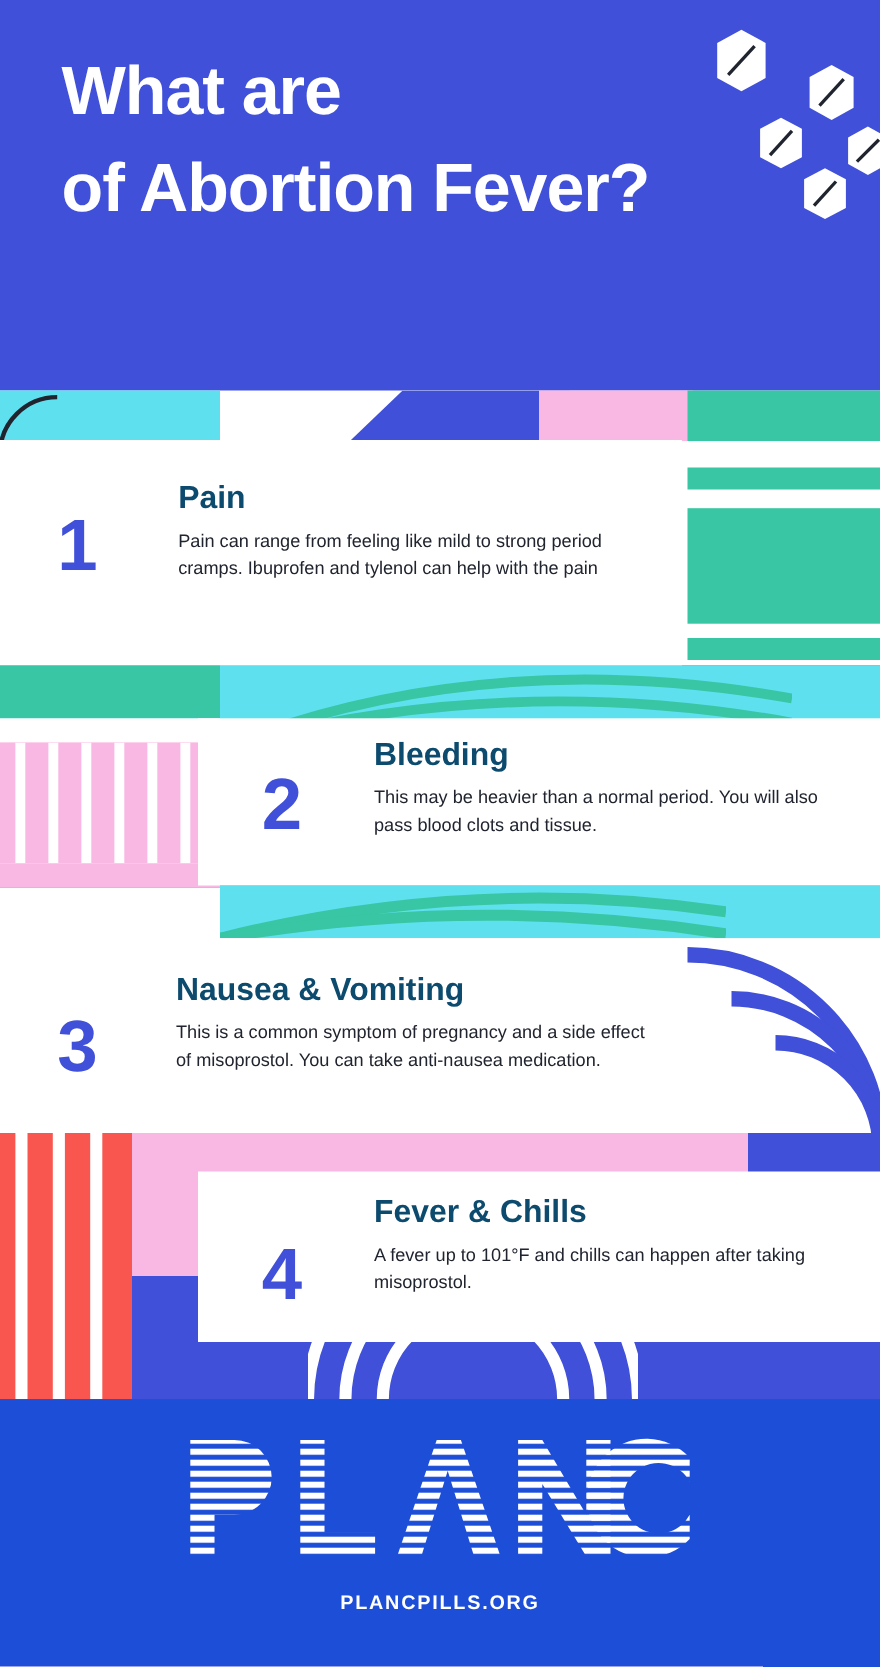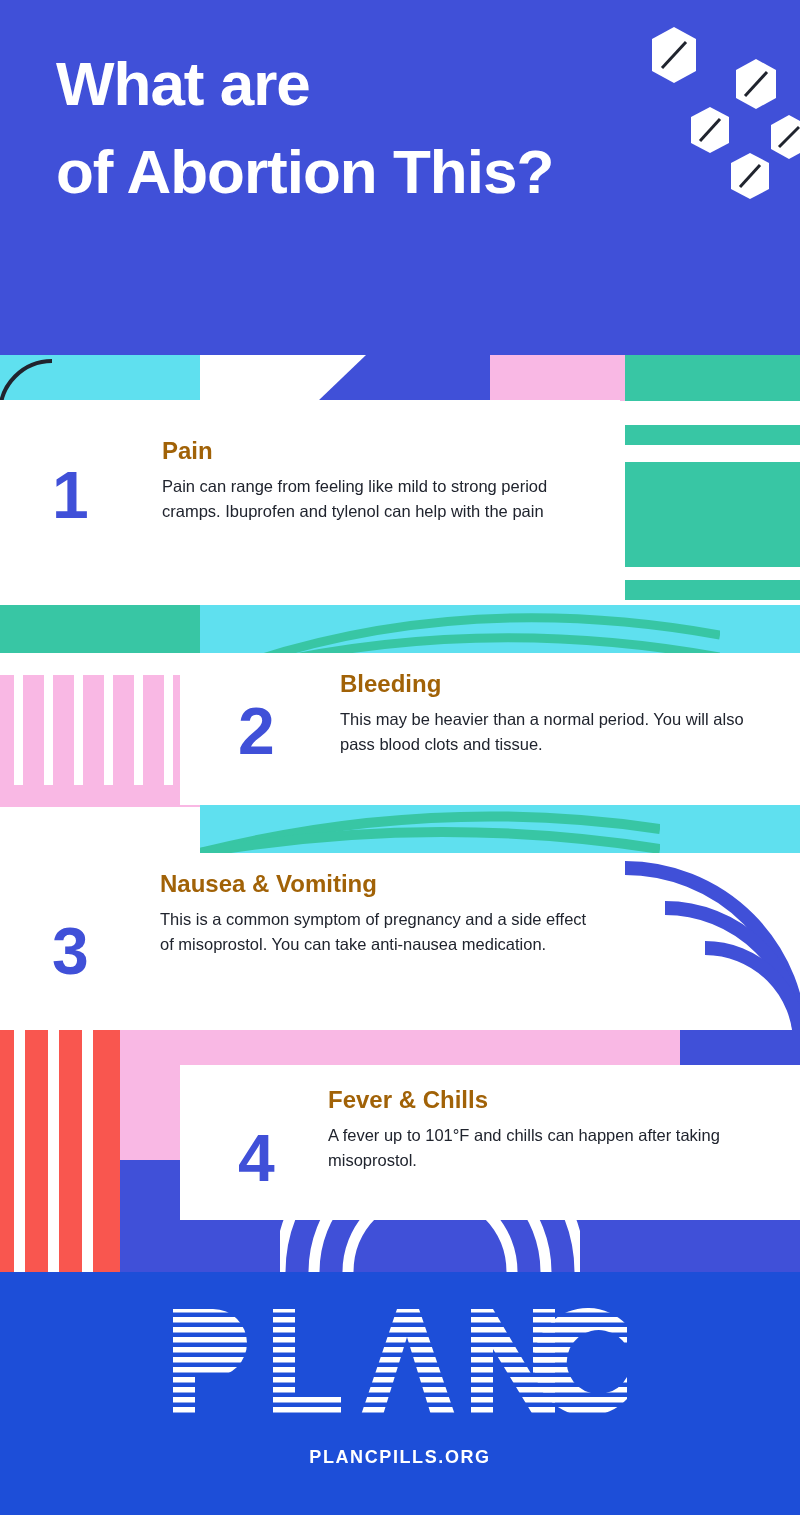--- a/index.html
+++ b/index.html
@@ -52,22 +52,22 @@
     background: #ffffff;
   }
   .num {
     position: absolute;
     color: #4050d8;
     font-size: 66px;
     font-weight: bold;
     line-height: 1;
   }
   .h {
-    color: #a16207;
-    font-size: 24px;
+    color: #0c4a6e;
+    font-size: 29px;
     font-weight: bold;
     line-height: 1.1;
     margin-bottom: 10px;
   }
   .p {
     color: #20242e;
     font-size: 16.5px;
     line-height: 1.5;
   }
 
@@ -95,21 +95,21 @@
   }
 </style>
 </head>
 <body>
 
 <div id="poster">
 
   <div class="header">
     <div class="title">
       <span class="l">What are</span>
-      <span class="l">of Abortion This?</span>
+      <span class="l">of Abortion Fever?</span>
     </div>
 
     <div class="pill" style="left:645px; top:26px; width:58px; height:58px; background:transparent;">
       <svg width="58" height="58" viewBox="0 0 58 58">
           <path d="M29 1 L51 13 L51 45 L29 57 L7 45 L7 13 Z" fill="#ffffff"></path>
           <line x1="17" y1="42" x2="41" y2="16" stroke="#20242e" stroke-width="3"></line>
         </svg>
     </div>
     <div class="pill" style="left:730px; top:58px; width:52px; height:52px; background:transparent;">
       <svg width="52" height="52" viewBox="0 0 52 52">
@@ -205,21 +205,21 @@
       <g fill="none" stroke="#4050d8" stroke-width="14">
         <path d="M180 225 A 175 175 0 0 0 5 50"></path>
         <path d="M180 225 A 135 135 0 0 0 45 90"></path>
         <path d="M180 225 A 95 95 0 0 0 85 130"></path>
       </g>
     </svg>
   </div>
 
   <div class="card" style="left:0; top:853px; width:620px; height:190px;">
     <div class="num" style="left:52px; top:65px;">3</div>
-    <div style="position:absolute; left:160px; top:18px; width:440px;">
+    <div style="position:absolute; left:160px; top:32px; width:440px;">
       <div class="h">Nausea &amp; Vomiting</div>
       <div class="p">This is a common symptom of pregnancy and a side effect of misoprostol. You can take anti-nausea medication.</div>
     </div>
   </div>
 
   <div class="band" style="left:0; top:1030px; width:800px; height:242px; background:#4050d8;"></div>
   <div class="band" style="left:0; top:1030px; width:680px; height:130px; background:#f9b8e4;"></div>
   <div class="band" style="left:0; top:1030px; width:120px; height:242px; background:#f9564f;">
     <svg width="120" height="242" viewBox="0 0 120 242">
       <rect x="0" y="0" width="120" height="242" fill="#f9564f"></rect>
@@ -235,21 +235,21 @@
       <g fill="none" stroke="#ffffff" stroke-width="11">
         <path d="M0 57 A 150 150 0 0 1 300 57"></path>
         <path d="M34 57 A 116 116 0 0 1 266 57"></path>
         <path d="M68 57 A 82 82 0 0 1 232 57"></path>
       </g>
     </svg>
   </div>
 
   <div class="card" style="left:180px; top:1065px; width:620px; height:155px;">
     <div class="num" style="left:58px; top:60px;">4</div>
-    <div style="position:absolute; left:148px; top:22px; width:440px;">
+    <div style="position:absolute; left:160px; top:22px; width:440px;">
       <div class="h">Fever &amp; Chills</div>
       <div class="p">A fever up to 101°F and chills can happen after taking misoprostol.</div>
     </div>
   </div>
 
   <div class="footer">
     <div class="logo">
       <svg width="470" height="110" viewBox="0 0 470 110">
         <defs>
           <pattern id="hl" width="10" height="10" patternUnits="userSpaceOnUse">

